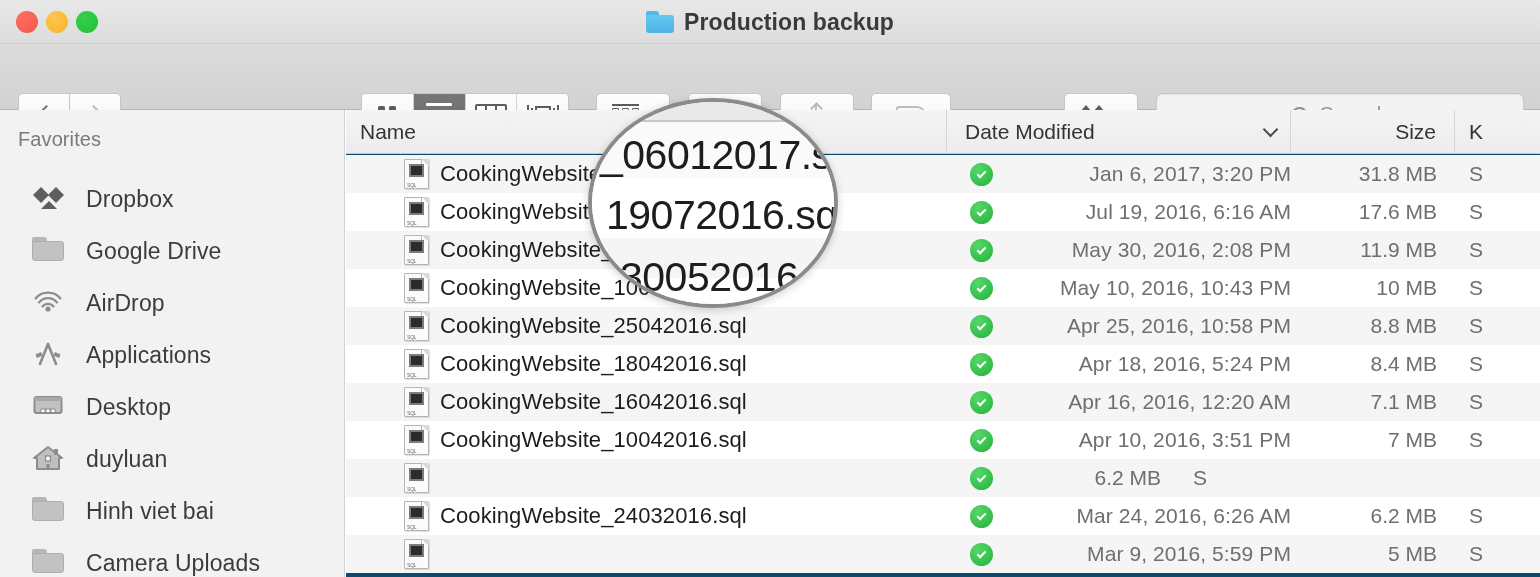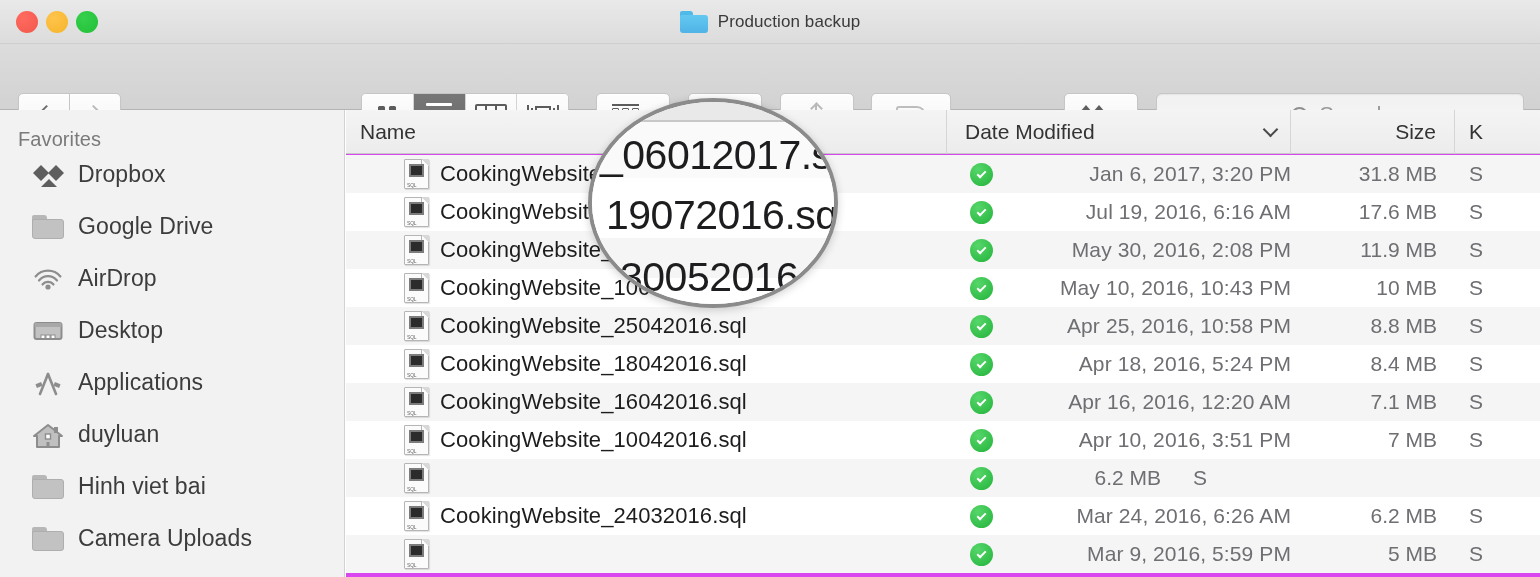--- a/index.html
+++ b/index.html
@@ -20,21 +20,21 @@
   .traffic { position:absolute; left:16px; top:11px; display:flex; gap:8px; }
   .light { width:22px; height:22px; border-radius:50%; }
   .light.close  { background:radial-gradient(circle at 35% 30%,#ff6a5f,#f2584c); }
   .light.min    { background:radial-gradient(circle at 35% 30%,#ffc44d,#f5b429); }
   .light.max    { background:radial-gradient(circle at 35% 30%,#37d04c,#20bf37); }
   .title-center {
     position:absolute; left:0; top:0; width:1540px; height:44px;
     display:flex; align-items:center; justify-content:center; gap:10px;
   }
   .title-text {
-    font-size:17px; color:#3a3a3c; font-weight:400; letter-spacing:.1px;
+    font-size:23px; color:#3a3a3c; font-weight:700; letter-spacing:.1px;
   }
   .folder-ic { width:28px; height:22px; position:relative; flex:none; }
   .folder-ic .tab {
     position:absolute; left:0; top:0; width:13px; height:6px;
     background:#4fb9e8; border-radius:2px 3px 0 0;
   }
   .folder-ic .body {
     position:absolute; left:0; top:4px; width:28px; height:18px;
     background:linear-gradient(to bottom,#63c8f0,#4fb4e6); border-radius:2px 3px 3px 3px;
   }
@@ -127,39 +127,39 @@
                      width:8px; height:2.3px; background:#8e8e8e; transform:rotate(45deg); border-radius:1px; }
   .search-ph { font-size:22px; color:#9a9a9a; }
 
   
   .sidebar {
     position:absolute; left:0; top:110px; width:345px; height:467px;
     background:#f2f2f2; border-right:1px solid #d2d2d2;
     padding-top:18px;
   }
   .sb-header { font-size:20px; color:#7a7a7a; padding:0 0 10px 18px; letter-spacing:.1px; }
-  .sb-item { height:52px; display:flex; align-items:flex-start; padding-left:32px; gap:12px; cursor:default; }
+  .sb-item { height:52px; display:flex; align-items:flex-end; padding-left:32px; gap:20px; cursor:default; }
   .sb-label { font-size:23px; color:#3c3c3c; letter-spacing:.1px; white-space:nowrap; }
   .sb-ic { width:34px; height:30px; flex:none; position:relative; }
 
   .sb-folder .tab { position:absolute; left:0; top:2px; width:15px; height:6px;
                     background:#b7b7b7; border-radius:2px 3px 0 0; }
   .sb-folder .body { position:absolute; left:0; top:6px; width:32px; height:20px;
                      background:#c2c2c2; border-radius:2px 3px 3px 3px;
                      border:1px solid #aeaeae; }
 
   .sb-dbx span { position:absolute; width:0; height:0; }
   .sb-dbx .a { left:1px;  top:4px;  border-left:8px solid transparent; border-right:8px solid transparent; border-bottom:8px solid #5e5e5e; }
   .sb-dbx .b { left:16px; top:4px;  border-left:8px solid transparent; border-right:8px solid transparent; border-bottom:8px solid #5e5e5e; }
   .sb-dbx .c { left:1px;  top:12px; border-left:8px solid transparent; border-right:8px solid transparent; border-top:8px solid #5e5e5e; }
   .sb-dbx .d { left:16px; top:12px; border-left:8px solid transparent; border-right:8px solid transparent; border-top:8px solid #5e5e5e; }
   .sb-dbx .e { left:8.5px;top:18px; border-left:8px solid transparent; border-right:8px solid transparent; border-bottom:8px solid #5e5e5e; }
 
   
-  .listpane { position:absolute; left:346px; top:110px; width:1194px; height:467px; background:#d946ef; }
+  .listpane { position:absolute; left:346px; top:110px; width:1194px; height:467px; background:#0c4a6e; }
 
   .col-head {
     position:absolute; left:0; top:0; width:1194px; height:44px;
     background:linear-gradient(to bottom,#f4f4f4,#ececec);
     border-bottom:1px solid #c8c8c8; display:flex; align-items:center;
   }
   .ch { height:44px; display:flex; align-items:center; font-size:21px; color:#333;
         border-right:1px solid #d5d5d5; }
   .ch-name { width:601px; padding-left:14px; }
   .ch-date { width:344px; padding-left:18px; justify-content:space-between; padding-right:14px; }
@@ -365,41 +365,41 @@
           <path d="M7 15.5a11.5 11.5 0 0 1 18 0" fill="none" stroke="#8d8d8d" stroke-width="2.2" stroke-linecap="round"></path>
           <path d="M3.6 11.5a16 16 0 0 1 24.8 0" fill="none" stroke="#8d8d8d" stroke-width="2.2" stroke-linecap="round"></path>
         </svg>
       </span>
       <span class="sb-label">AirDrop</span>
     </div>
 
     <div class="sb-item">
       <span class="sb-ic">
         <svg width="32" height="30" viewBox="0 0 32 30">
+          <path d="M16 5 L8 25" stroke="#8d8d8d" stroke-width="2.6" stroke-linecap="round" fill="none"></path>
+          <path d="M16 5 L24 25" stroke="#8d8d8d" stroke-width="2.6" stroke-linecap="round" fill="none"></path>
+          <rect x="4" y="14" width="6" height="4" fill="#8d8d8d" transform="rotate(-20 7 16)"></rect>
+          <rect x="22" y="14" width="6" height="4" fill="#8d8d8d" transform="rotate(20 25 16)"></rect>
+          <circle cx="16" cy="7" r="1.8" fill="#8d8d8d"></circle>
+        </svg>
+      </span>
+      <span class="sb-label">Applications</span>
+    </div>
+
+    <div class="sb-item">
+      <span class="sb-ic">
+        <svg width="32" height="30" viewBox="0 0 32 30">
           <rect x="2.5" y="6" width="27" height="16" rx="2" fill="#c2c2c2" stroke="#8d8d8d" stroke-width="2"></rect>
           <rect x="2.5" y="6" width="27" height="4" fill="#a8a8a8"></rect>
           <rect x="9" y="18" width="4" height="3.5" fill="#fff" stroke="#8d8d8d" stroke-width="1"></rect>
           <rect x="14" y="18" width="4" height="3.5" fill="#fff" stroke="#8d8d8d" stroke-width="1"></rect>
           <rect x="19" y="18" width="4" height="3.5" fill="#fff" stroke="#8d8d8d" stroke-width="1"></rect>
         </svg>
       </span>
       <span class="sb-label">Desktop</span>
-    </div>
-
-    <div class="sb-item">
-      <span class="sb-ic">
-        <svg width="32" height="30" viewBox="0 0 32 30">
-          <path d="M16 5 L8 25" stroke="#8d8d8d" stroke-width="2.6" stroke-linecap="round" fill="none"></path>
-          <path d="M16 5 L24 25" stroke="#8d8d8d" stroke-width="2.6" stroke-linecap="round" fill="none"></path>
-          <rect x="4" y="14" width="6" height="4" fill="#8d8d8d" transform="rotate(-20 7 16)"></rect>
-          <rect x="22" y="14" width="6" height="4" fill="#8d8d8d" transform="rotate(20 25 16)"></rect>
-          <circle cx="16" cy="7" r="1.8" fill="#8d8d8d"></circle>
-        </svg>
-      </span>
-      <span class="sb-label">Applications</span>
     </div>
 
     <div class="sb-item">
       <span class="sb-ic">
         <svg width="32" height="30" viewBox="0 0 32 30">
           <path d="M16 4 L30 15 L27 15 L27 26 L5 26 L5 15 L2 15 Z" fill="#c0c0c0" stroke="#8d8d8d" stroke-width="2" stroke-linejoin="round"></path>
           <rect x="22" y="6" width="4" height="6" fill="#8d8d8d"></rect>
           <rect x="13.5" y="13" width="5" height="5" fill="#fff" stroke="#8d8d8d" stroke-width="1.4"></rect>
           <rect x="14.5" y="21" width="3" height="5" fill="#8d8d8d"></rect>
         </svg>

